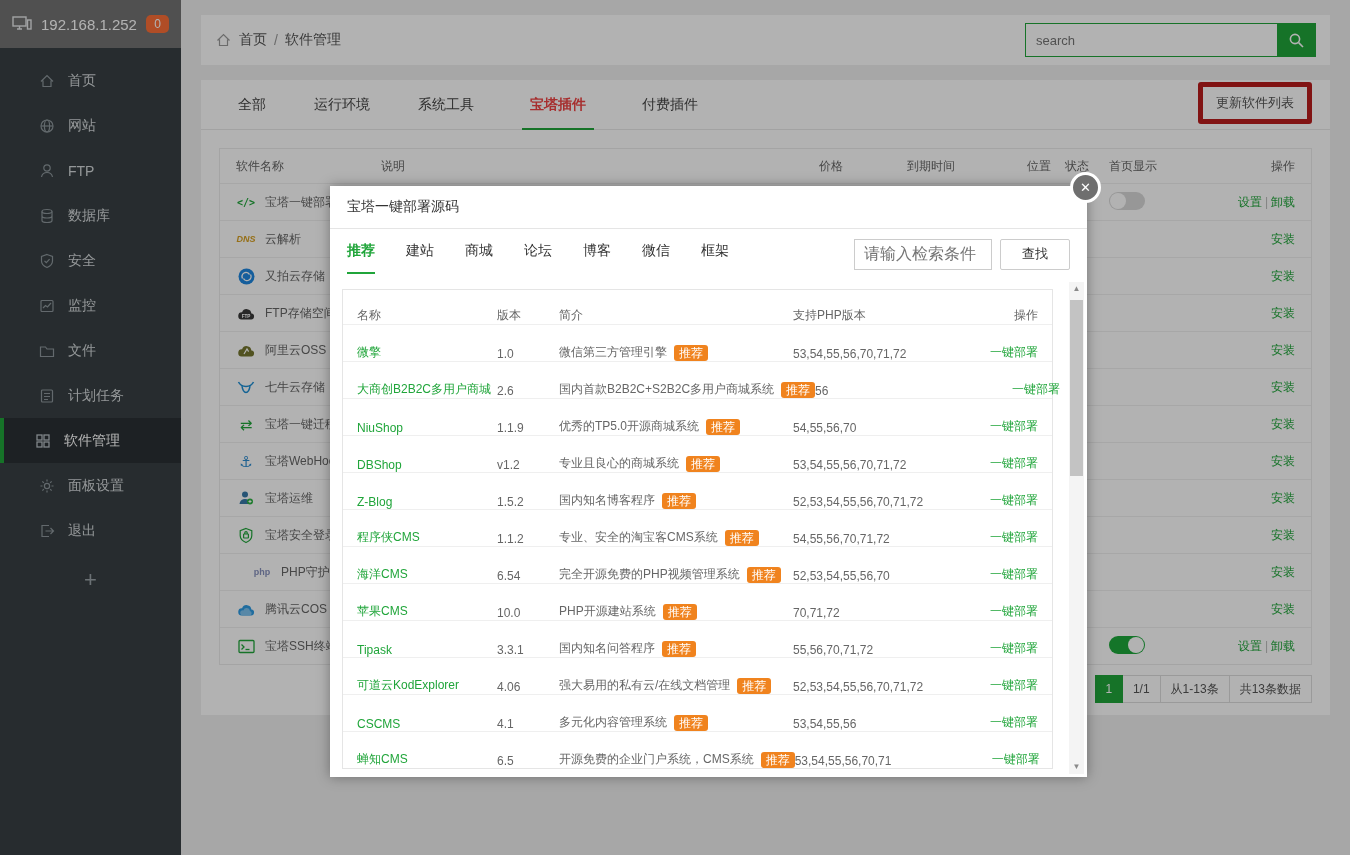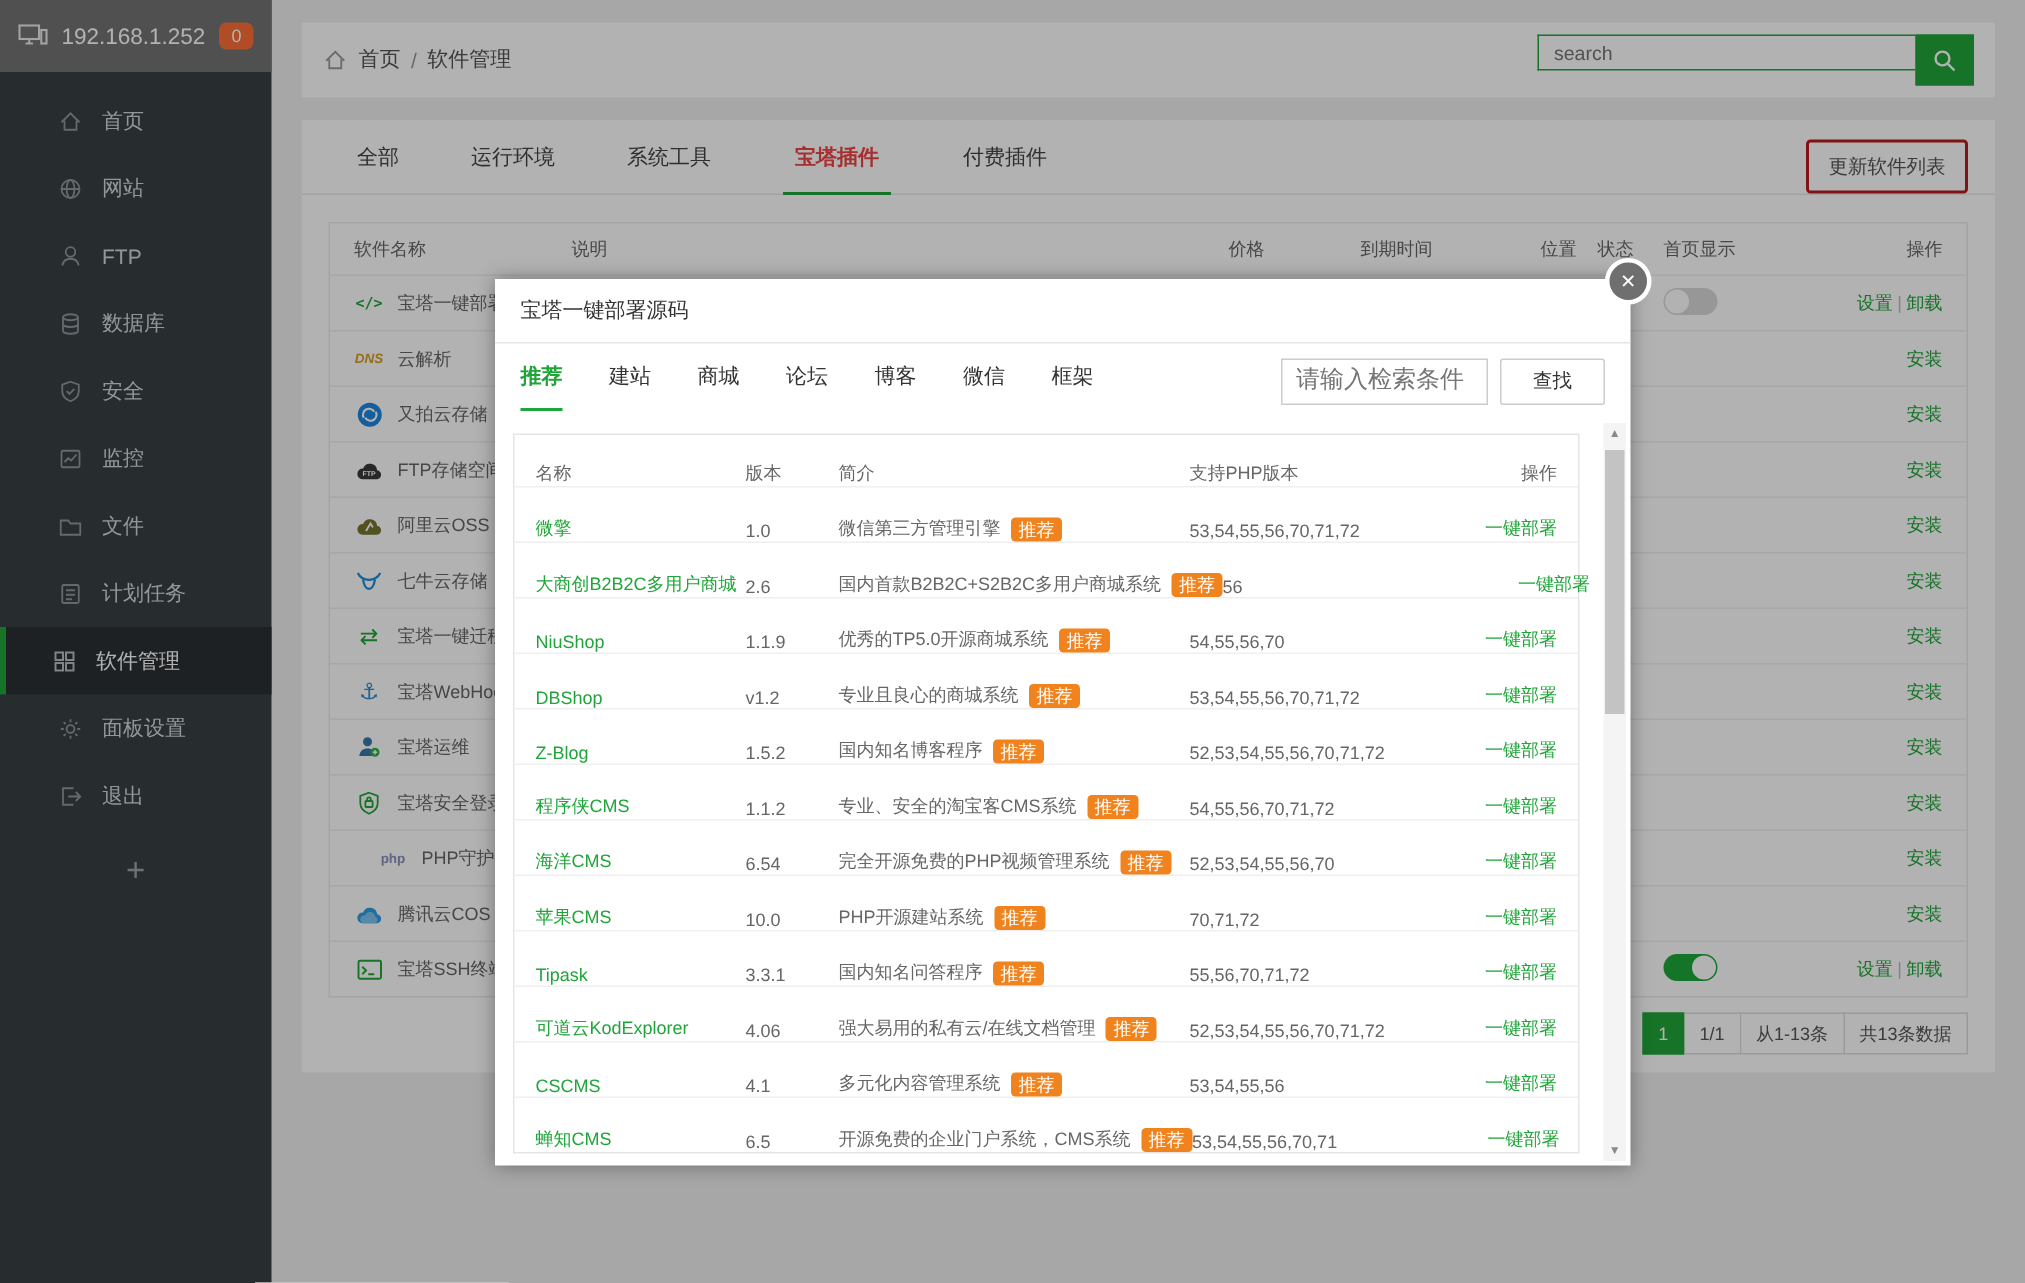--- a/index.html
+++ b/index.html
@@ -18,29 +18,29 @@
   .nav-item.active { background:#2a3034; border-left-color:#20a53a; padding-left:30px; color:#fff; }
   .nav-item.active .nicon { color:#b9c1c6; }
   .side-plus { text-align:center; color:#9aa3a8; font-size:22px; margin-top:14px; cursor:pointer; }
 
   
   .crumb-bar { position:absolute; left:201px; top:15px; width:1129px; height:50px; background:#fff; display:flex; align-items:center; padding:0 14px; z-index:1; }
   .crumb { display:flex; align-items:center; gap:7px; font-size:14px; color:#555; }
   .crumb .cicon { color:#9a9a9a; display:flex; }
   .crumb .sep { color:#999; }
   .topsearch { margin-left:auto; display:flex; }
-  .topsearch input { width:252px; height:24px; border:1px solid #20a53a; border-right:none; padding:0 10px; font-size:13px; color:#666; outline:none; }
+  .topsearch input { width:252px; height:34px; border:1px solid #20a53a; border-right:none; padding:0 10px; font-size:13px; color:#666; outline:none; }
   .topsearch button { width:39px; height:34px; background:#20a53a; border:1px solid #20a53a; cursor:pointer; display:flex; align-items:center; justify-content:center; }
 
   
   .main-card { position:absolute; left:201px; top:80px; width:1129px; height:635px; background:#fff; z-index:1; }
   .tabs { display:flex; gap:48px; padding:16px 0 0 37px; border-bottom:1px solid #e9e9e9; }
   .tab { font-size:14px; color:#444; padding-bottom:14px; cursor:pointer; border-bottom:2px solid transparent; margin-bottom:-1px; }
   .tab.active { color:#ef4444; font-weight:bold; border-bottom-color:#20a53a; padding-left:8px; padding-right:8px; }
-  .update-btn { position:absolute; right:18px; top:13px; background:#fff; border:2px solid #b91c1c; border-radius:3px; color:#555; font-size:13px; padding:7px 13px; cursor:pointer; }
+  .update-btn { position:absolute; right:18px; top:2px; background:#fff; border:5px solid #b91c1c; border-radius:3px; color:#555; font-size:13px; padding:7px 13px; cursor:pointer; }
 
   .btable { margin:18px 18px 0 18px; border:1px solid #ebebeb; }
   .trow { display:flex; align-items:center; height:37px; padding:0 16px; border-top:1px solid #f0f0f0; }
   .trow.head { border-top:none; height:34px; color:#666; }
   .c { flex:none; }
   .col-name { width:145px; display:flex; align-items:center; gap:9px; }
   .col-desc { flex:1 1 auto; }
   .col-price { width:88px; }
   .col-expire { width:120px; }
   .col-pos { width:38px; }

